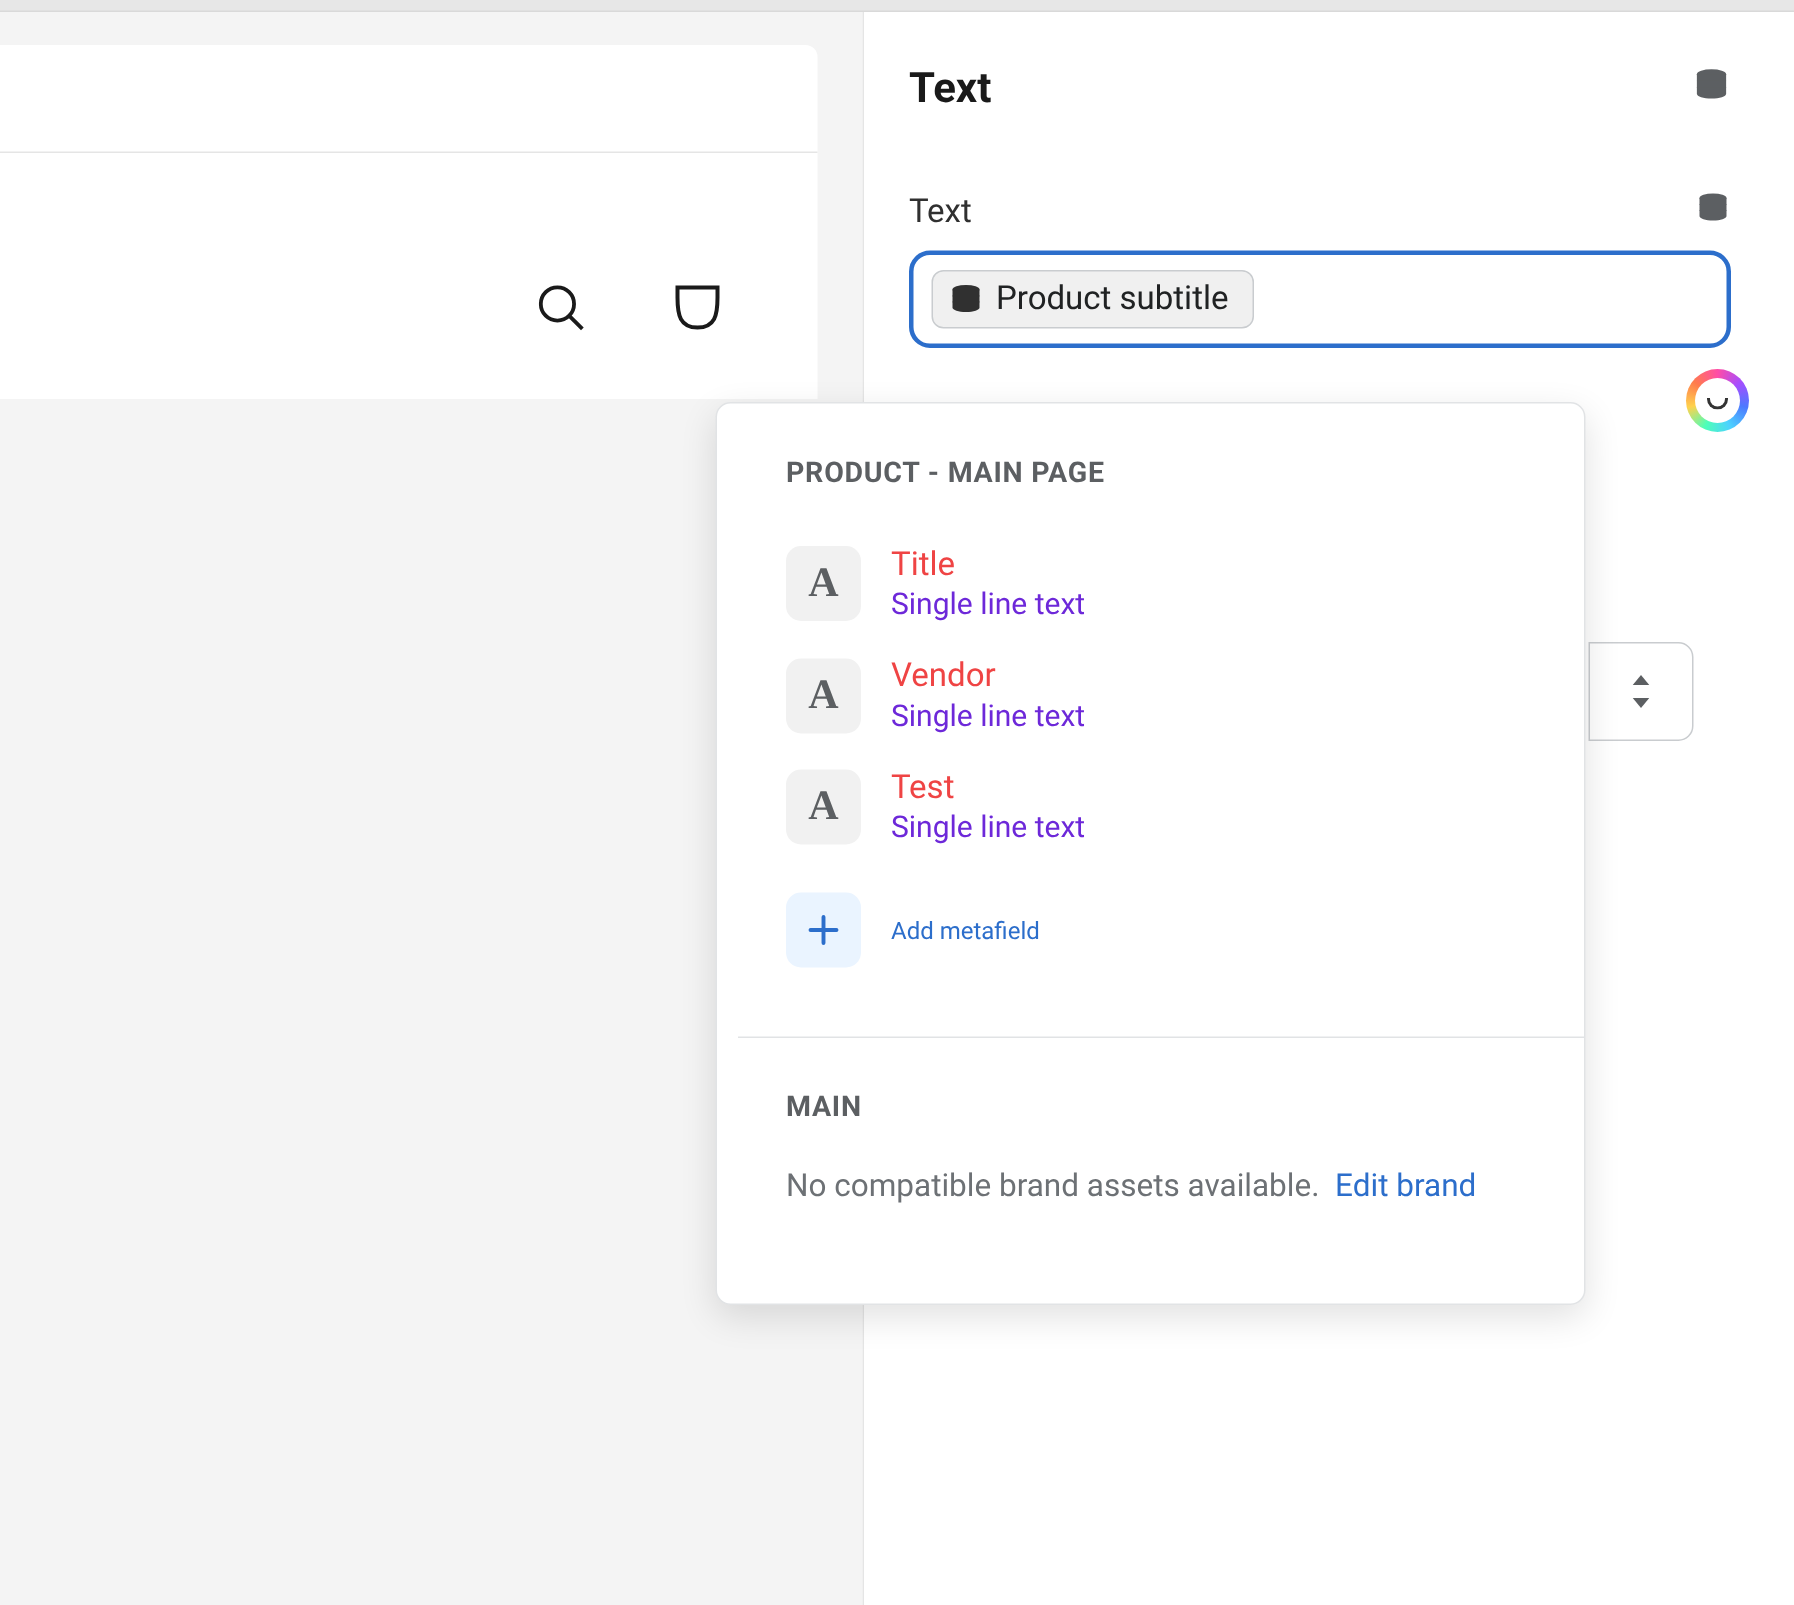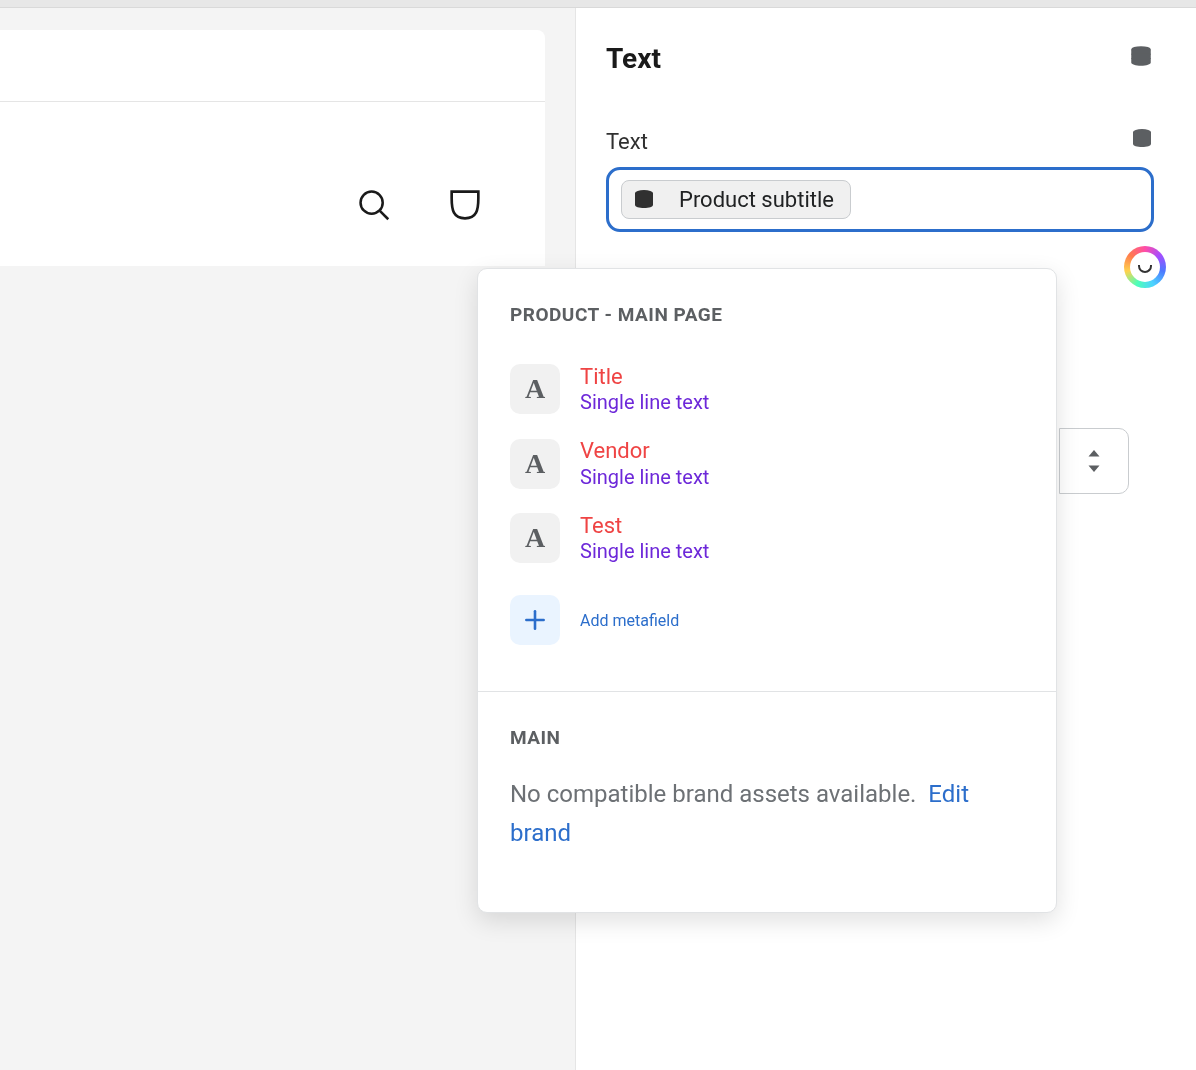--- a/index.html
+++ b/index.html
@@ -80,21 +80,21 @@
       border: 3px solid #2c6ecb;
       border-radius: 14px;
       padding: 10px 12px;
       display: flex;
       align-items: center;
       min-height: 60px;
     }
     .dynamic-token {
       display: inline-flex;
       align-items: center;
-      gap: 23px;
+      gap: 8px;
       background: #f0f0f0;
       border: 1px solid #c9cccf;
       border-radius: 8px;
       padding: 6px 16px 6px 10px;
       font-size: 22px;
       color: #202223;
     }
 
     .colorful-badge {
       position: absolute;
@@ -136,20 +136,21 @@
       width: 580px;
       background: #ffffff;
       border: 1px solid #e1e3e5;
       border-radius: 10px;
       box-shadow: 0 8px 24px rgba(0,0,0,0.12);
       overflow: hidden;
     }
     .dropdown-section {
       padding: 34px 32px;
       border-bottom: 1px solid #e1e3e5;
+      margin-left: 14px;
     }
     .dropdown-section:last-child { border-bottom: none; padding-bottom: 60px; }
     .dropdown-heading {
       font-size: 19px;
       font-weight: 700;
       letter-spacing: 0.5px;
       color: #5c5f62;
       margin-bottom: 26px;
     }
     .meta-item {
@@ -179,21 +180,21 @@
       font-weight: 400;
     }
     .meta-text { display: flex; flex-direction: column; }
     .meta-title { font-size: 22px; color: #ef4444; line-height: 1.2; }
     .meta-sub { font-size: 20px; color: #6d28d9; }
     .add-metafield-label {
       font-size: 16px;
       color: #2c6ecb;
     }
     .brand-desc {
-      font-size: 24px;
+      font-size: 21px;
       color: #6d7175;
       line-height: 1.6;
     }
     .brand-link { color: #2c6ecb; cursor: pointer; }
 
     .peek-select {
       position: absolute;
       top: 428px;
       left: 1059px;
       width: 70px;

